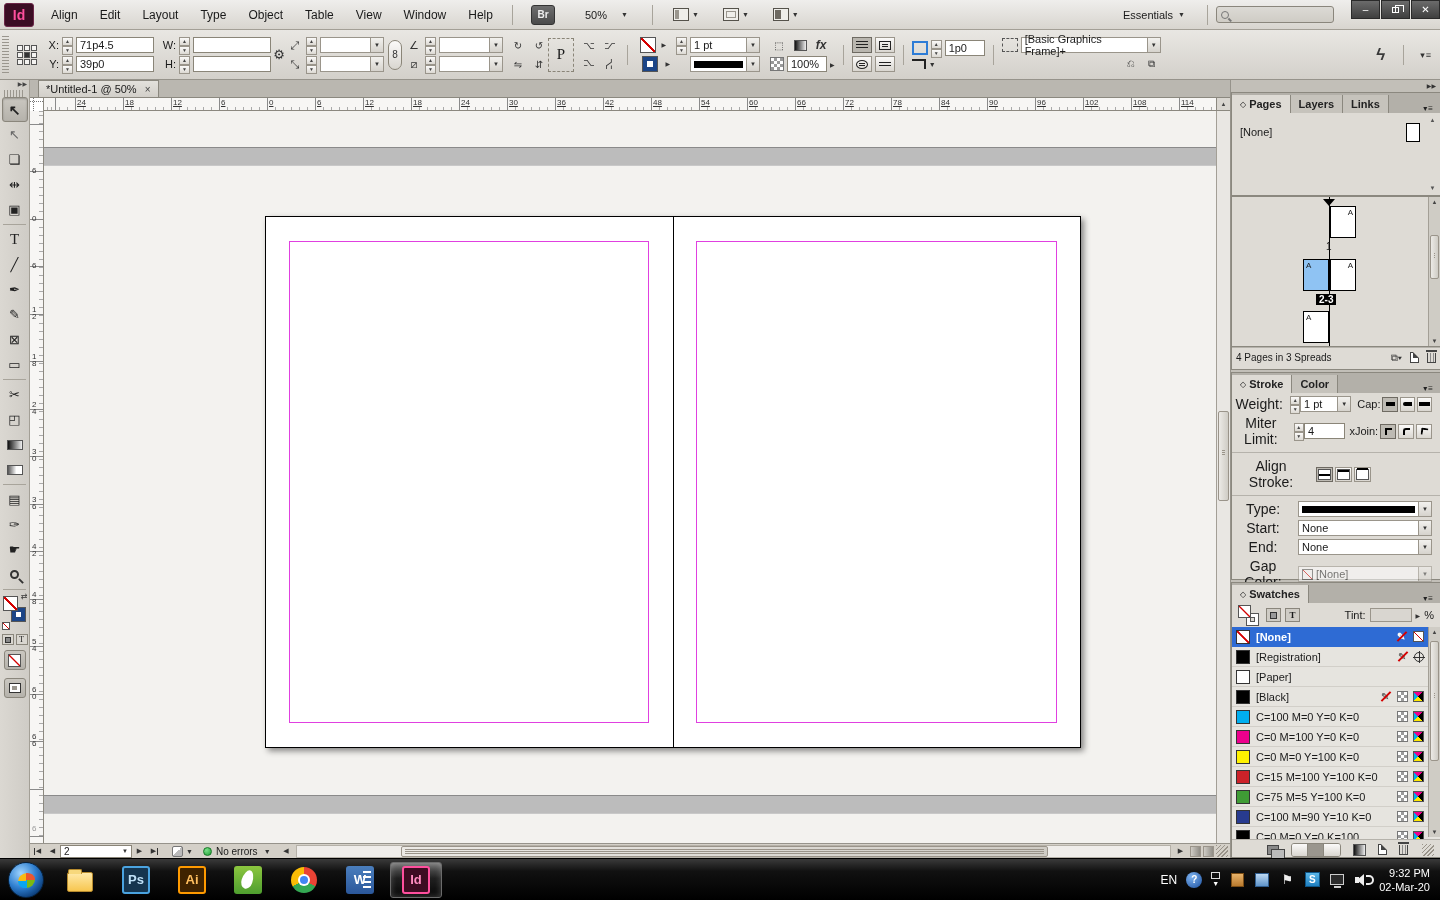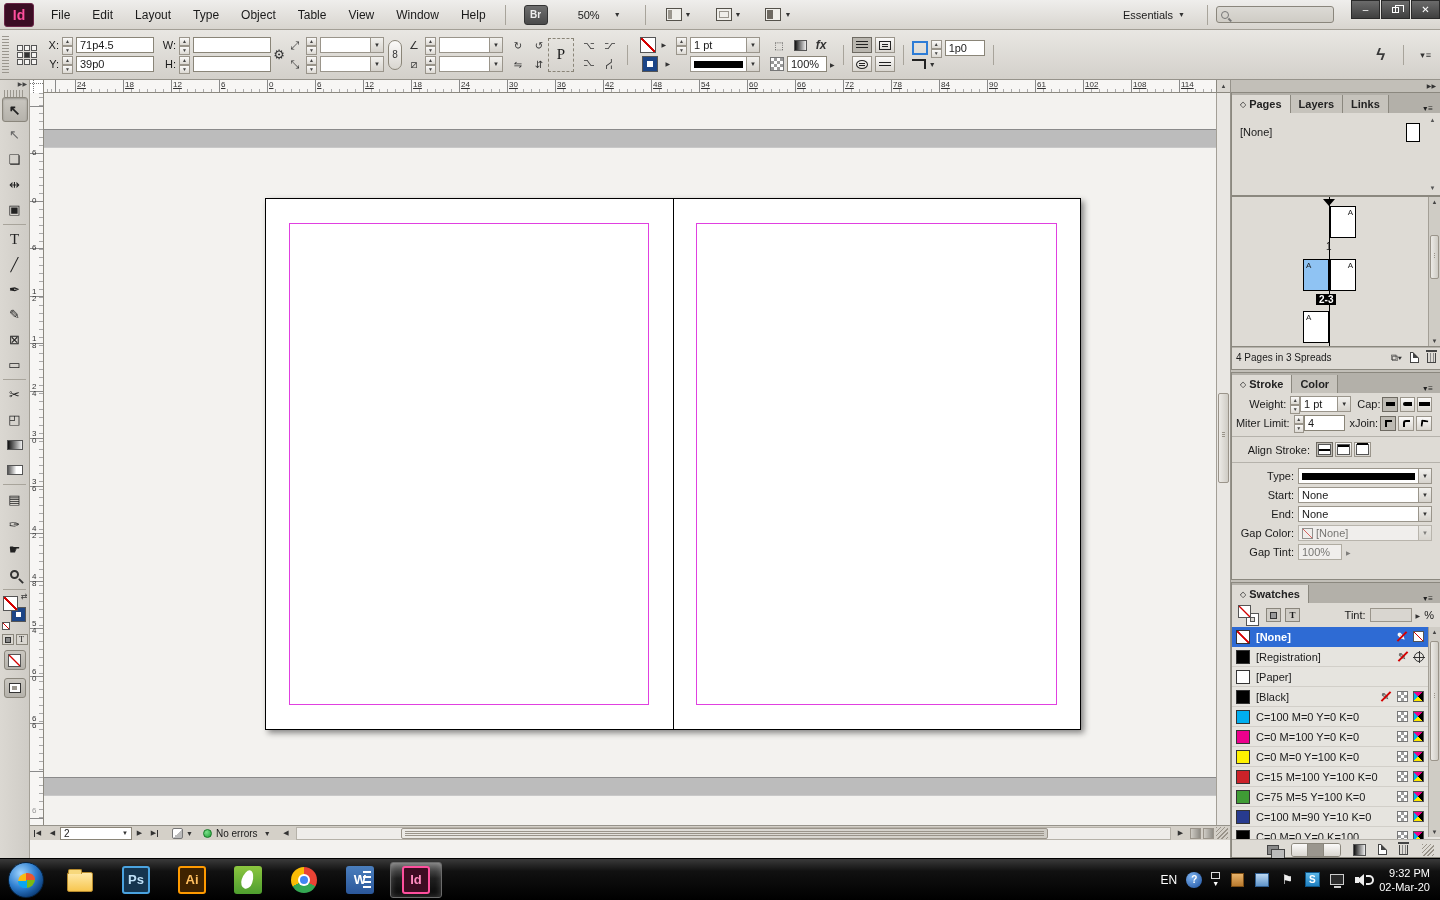--- a/index.html
+++ b/index.html
@@ -247,21 +247,21 @@
   .trash { width:9px; height:10px; border:1px solid #444; border-top:none; position:relative;
     background:repeating-linear-gradient(90deg,transparent 0 2px,#888 2px 3px); }
   .trash::before { content:""; position:absolute; top:-3px; left:-2px; right:-2px; height:2px; background:#444; }
   .newpage { width:9px; height:11px; border:1px solid #444; background:#fff; position:relative; }
   .newpage::after { content:""; position:absolute; right:-1px; top:-1px; border:3px solid #dedbd5;
     border-left-color:#444; border-bottom-color:#444; }
 
   
   #panel-stroke { top:292px; height:208px; }
   .srow { display:flex; align-items:center; padding:3px 8px 0 0; }
-  .srow .lb { width:62px; text-align:right; font-size:11px; margin-right:4px; }
+  .srow .lb { width:62px; text-align:center; font-size:14px; margin-right:4px; }
   .sbtn { width:17px; height:15px; border:1px solid #9a958b; background:linear-gradient(#fbfaf9,#d9d6d0);
     display:flex; align-items:center; justify-content:center; margin-left:2px; }
   .sbtn.on { background:#bdbab3; border-color:#6e6a62; }
   .capline { width:9px; height:4px; background:#000; }
   .capline.round { border-radius:2px 0 0 2px; }
   .capline.proj { width:11px; }
   .joinc { width:7px; height:7px; border-top:2px solid #000; border-left:2px solid #000; }
   .joinc.round { border-top-left-radius:3px; }
   .joinc.bevel { transform:rotate(8deg); border-top-left-radius:1px; }
   .alignic { width:13px; height:11px; border:1px solid #555; position:relative; background:#fff; }
@@ -372,21 +372,21 @@
   .ti-wave { position:absolute; left:11px; top:2px; width:8px; height:10px; border:2px solid #eee;
     border-left:none; border-radius:0 8px 8px 0; }
   .tray-clock { text-align:right; font-size:11px; line-height:14px; }
 </style>
 </head>
 <body>
 
 <div id="menubar">
   <div class="id-logo">Id</div>
   <div id="menu-items" style="display: flex;">
-      <span class="menu-item">File</span>
+      <span class="menu-item">Align</span>
       <span class="menu-item">Edit</span>
       <span class="menu-item">Layout</span>
       <span class="menu-item">Type</span>
       <span class="menu-item">Object</span>
       <span class="menu-item">Table</span>
       <span class="menu-item">View</span>
       <span class="menu-item">Window</span>
       <span class="menu-item">Help</span>
     </div>
   <div class="mb-sep"></div>
@@ -615,20 +615,33 @@
           <i>▼</i>
         </span>
       <span class="field w40">1p0</span>
     </div>
     <div class="cp-row">
       <span class="cornerpick"></span>
       <span class="caret">▼</span>
     </div>
   </div>
   <div class="mb-sep"></div>
+  <div class="cp-col">
+    <div class="cp-row">
+      <span class="objstyle-ic"></span>
+      <span class="combo" style="width:140px;">
+        <span class="cbody">[Basic Graphics Frame]+</span>
+        <span class="carrow">▼</span>
+      </span>
+    </div>
+    <div class="cp-row" style="justify-content:flex-end;">
+      <span class="cpbtn">⎌</span>
+      <span class="cpbtn">⧉</span>
+    </div>
+  </div>
   <div class="spacer"></div>
   <span class="lightning">ϟ</span>
   <div class="mb-sep"></div>
   <span class="pmenu">▾≡</span>
 </div>
 
 <div id="toolbox">
   <div class="tb-head">▶▶</div>
   <div class="tb-grip"></div>
   <div id="tool-list">
@@ -676,20 +689,26 @@
   </div>
   <div class="bigbtn">
       <span class="chip none"></span>
     </div>
   <div class="bigbtn" style="margin-top:8px;">
       <span class="screenmode"></span>
     </div>
 </div>
 
 <div id="doc-area">
+  <div class="tabstrip">
+    <div class="doctab">
+      <span>*Untitled-1 @ 50%</span>
+      <span class="x">×</span>
+    </div>
+  </div>
   <div class="ruler-row">
     <div class="ruler-corner"></div>
     <div id="hruler">
         <div class="hlabel" style="left: 33px;">24</div>
         <div class="hlabel" style="left: 81px;">18</div>
         <div class="hlabel" style="left: 129px;">12</div>
         <div class="hlabel" style="left: 177px;">6</div>
         <div class="hlabel" style="left: 225px;">0</div>
         <div class="hlabel" style="left: 273px;">6</div>
         <div class="hlabel" style="left: 321px;">12</div>
@@ -699,21 +718,21 @@
         <div class="hlabel" style="left: 513px;">36</div>
         <div class="hlabel" style="left: 561px;">42</div>
         <div class="hlabel" style="left: 609px;">48</div>
         <div class="hlabel" style="left: 657px;">54</div>
         <div class="hlabel" style="left: 705px;">60</div>
         <div class="hlabel" style="left: 753px;">66</div>
         <div class="hlabel" style="left: 801px;">72</div>
         <div class="hlabel" style="left: 849px;">78</div>
         <div class="hlabel" style="left: 897px;">84</div>
         <div class="hlabel" style="left: 945px;">90</div>
-        <div class="hlabel" style="left: 993px;">61</div>
+        <div class="hlabel" style="left: 993px;">96</div>
         <div class="hlabel" style="left: 1041px;">102</div>
         <div class="hlabel" style="left: 1089px;">108</div>
         <div class="hlabel" style="left: 1137px;">114</div>
       </div>
     <div class="vscroll-cap">▲</div>
   </div>
   <div class="body-row">
     <div id="vruler">
         <div class="vlabel" style="top: 56px;">6</div>
         <div class="vlabel" style="top: 103.5px;">0</div>

